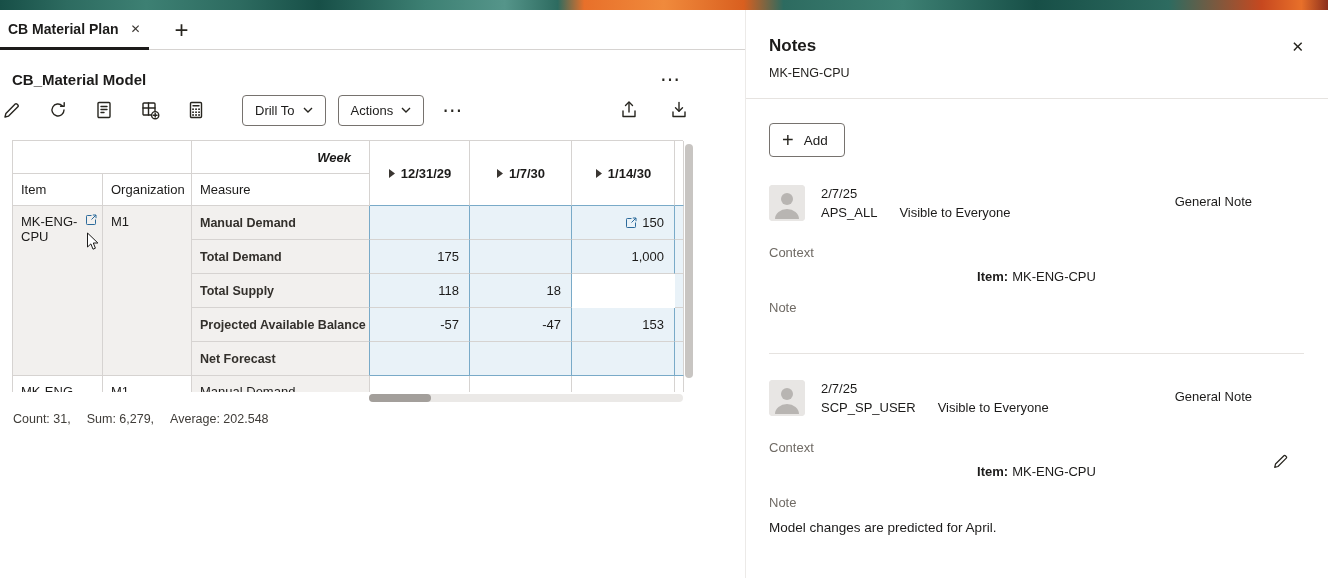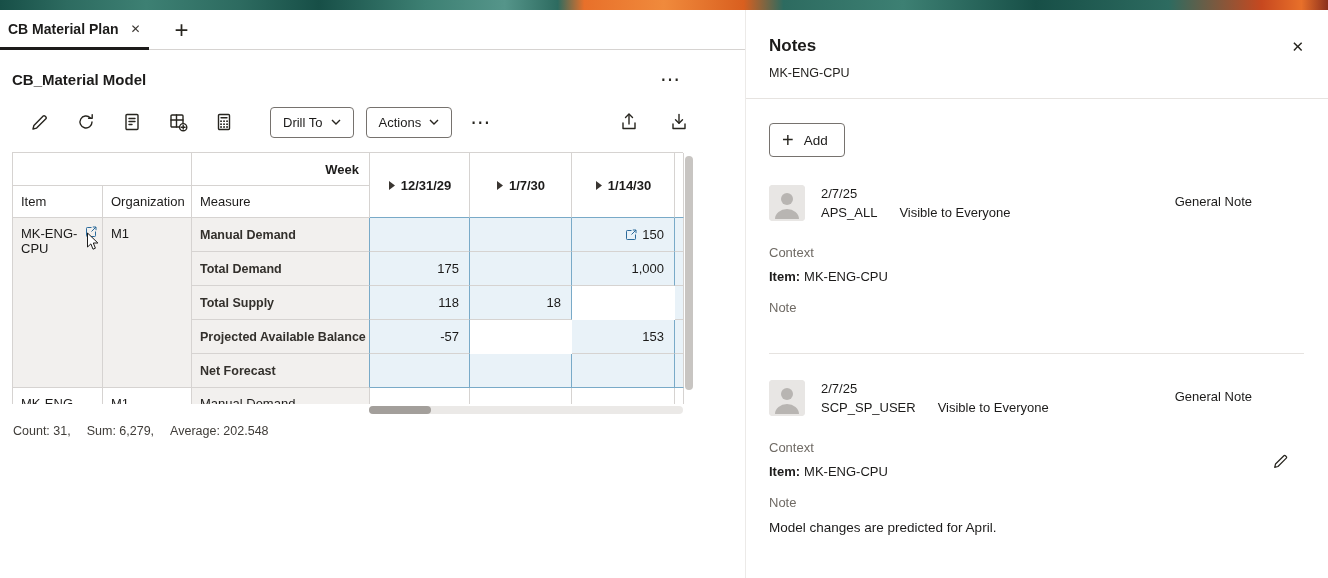--- a/index.html
+++ b/index.html
@@ -26,21 +26,21 @@
   .tab { display:inline-flex; align-items:center; gap:12px; padding:0 8px; font-size:14px; font-weight:700; border-bottom:3px solid #1c1b1a; margin-bottom:-1px; cursor:default; }
   .tab-close { font-size:12px; color:#3a3632; font-weight:400; }
   .tab-add { background:none; border:none; font-size:24px; font-weight:300; color:#27251f; margin-left:20px; padding:0 6px; line-height:1; }
 
   
   .title-row { display:flex; align-items:center; margin-top:16px; padding:0 12px; height:26px; }
   .title-row h1 { font-size:15px; font-weight:700; }
   .kebab { background:none; border:none; font-size:20px; letter-spacing:1px; color:#27251f; margin-left:auto; margin-right:52px; line-height:1; }
 
   
-  .toolbar { display:flex; align-items:center; margin-top:12px; padding-left:28px; height:36px; }
+  .toolbar { display:flex; align-items:center; padding-left:0; height:36px; }
   .icon-btn { background:none; border:none; color:#27251f; width:24px; height:24px; display:inline-flex; align-items:center; justify-content:center; margin-right:22px; }
   .icon-btn svg { stroke:#27251f; fill:none; stroke-width:1.4; stroke-linecap:round; stroke-linejoin:round; }
   .tbtn { display:inline-flex; align-items:center; gap:8px; border:1px solid #76726e; border-radius:4px; background:#fff; padding:7px 12px; font-size:13px; color:#1c1b1a; margin-left:12px; }
   .tbtn svg { stroke:#27251f; fill:none; stroke-width:1.4; }
   .dots-btn { background:none; border:none; font-size:20px; letter-spacing:1px; color:#27251f; margin-left:18px; line-height:1; }
   .toolbar .spacer { flex:1; }
   .toolbar .right-icons { display:flex; gap:26px; margin-right:54px; }
 
   
   .table-wrap { position:relative; width:690px; margin:12px 0 0 12px; }
@@ -50,21 +50,21 @@
     grid-template-rows:33px 32px 34px 34px 34px 34px 34px 16px;
     border-top:1px solid #d6d3d1; border-left:1px solid #d6d3d1;
     background:#fff;
   }
   .cell { border-right:1px solid #d6d3d1; border-bottom:1px solid #d6d3d1; display:flex; align-items:center; font-size:13px; overflow:hidden; background:#fff; }
   .bg-gray { background:#f2f0ee; }
   .sel { background:#e9f2f8; }
   .br-blue { border-right-color:#79aac8; }
   .bb-blue { border-bottom-color:#79aac8; }
   .hlabel { padding:0 8px; }
-  .week-cell { justify-content:flex-end; padding-right:10px; font-weight:700; }
+  .week-cell { justify-content:flex-end; padding-right:18px; font-weight:700;font-style:italic; }
   .date-cell { justify-content:center; gap:6px; font-weight:600; }
   .meas-cell { padding-left:8px; font-weight:600; font-size:12.5px; color:#33302c; }
   .val-cell { justify-content:flex-end; padding-right:10px; gap:5px; }
   .span-cell { align-items:flex-start; padding:8px; position:relative; line-height:15px; }
   .partial { border-bottom:none; }
   .note-ind svg { display:block; }
   .item-note { position:absolute; top:8px; right:5px; }
 
   .vscroll { position:absolute; left:673px; top:2px; width:9px; height:247px; }
   .vthumb { width:8px; height:234px; margin-top:2px; background:#c8c5c2; border-radius:4px; }
@@ -87,21 +87,21 @@
   .add-btn { margin-top:24px; display:inline-flex; align-items:center; gap:10px; border:1px solid #76726e; border-radius:4px; background:#fff; padding:7px 16px 7px 12px; font-size:13.5px; color:#1c1b1a; }
   .add-plus { font-size:20px; font-weight:300; line-height:18px; color:#27251f; }
 
   .note-entry { margin-top:28px; position:relative; }
   .note-head { display:flex; gap:16px; }
   .avatar { width:36px; height:36px; border-radius:4px; overflow:hidden; background:#e8e6e4; flex:0 0 36px; }
   .note-lines { font-size:13px; line-height:16px; padding-top:1px; }
   .note-line2 { display:flex; gap:22px; margin-top:3px; }
   .note-type { position:absolute; right:52px; top:9px; font-size:13px; }
   .sec-label { margin-top:24px; font-size:13px; color:#6f6a64; }
-  .ctx-line { margin-top:9px; font-size:13px; }
+  .ctx-line { margin-top:9px; font-size:13px;text-align:center; }
   .ctx-key { font-weight:700; margin-right:4px; }
   .note-label { margin-top:16px; font-size:13px; color:#6f6a64; }
   .note-body { margin-top:8px; font-size:13.5px; line-height:19px; max-width:474px; }
   .entry-divider { height:1px; background:#e6e3e0; margin-top:38px; }
   .edit-note-btn { position:absolute; right:14px; top:72px; background:none; border:none; }
   .edit-note-btn svg { stroke:#27251f; fill:none; stroke-width:1.4; stroke-linecap:round; stroke-linejoin:round; }
 </style>
 </head>
 <body>
 
@@ -255,20 +255,21 @@
           <div class="cell val-cell sel br-blue" style="grid-area:4/4/5/5">175</div>
           <div class="cell val-cell sel br-blue" style="grid-area:4/5/5/6"></div>
           <div class="cell val-cell sel br-blue" style="grid-area:4/6/5/7">1,000</div>
           <div class="cell sel" style="grid-area:4/7/5/8"></div>
 
           <div class="cell val-cell sel br-blue" style="grid-area:5/4/6/5">118</div>
           <div class="cell val-cell sel br-blue" style="grid-area:5/5/6/6">18</div>
           <div class="cell sel" style="grid-area:5/7/6/8"></div>
 
           <div class="cell val-cell sel br-blue" style="grid-area:6/4/7/5">-57</div>
+          <div class="cell val-cell sel br-blue" style="grid-area:6/5/7/6">-47</div>
           <div class="cell val-cell sel br-blue" style="grid-area:6/6/7/7">153</div>
           <div class="cell sel" style="grid-area:6/7/7/8"></div>
 
           <div class="cell val-cell sel br-blue bb-blue" style="grid-area:7/4/8/5"></div>
           <div class="cell val-cell sel br-blue bb-blue" style="grid-area:7/5/8/6"></div>
           <div class="cell val-cell sel br-blue bb-blue" style="grid-area:7/6/8/7"></div>
           <div class="cell sel bb-blue" style="grid-area:7/7/8/8"></div>
 
           <div class="cell span-cell partial" style="grid-area:8/1/9/2">MK-ENG-CPU</div>
           <div class="cell span-cell partial" style="grid-area:8/2/9/3">M1</div>

